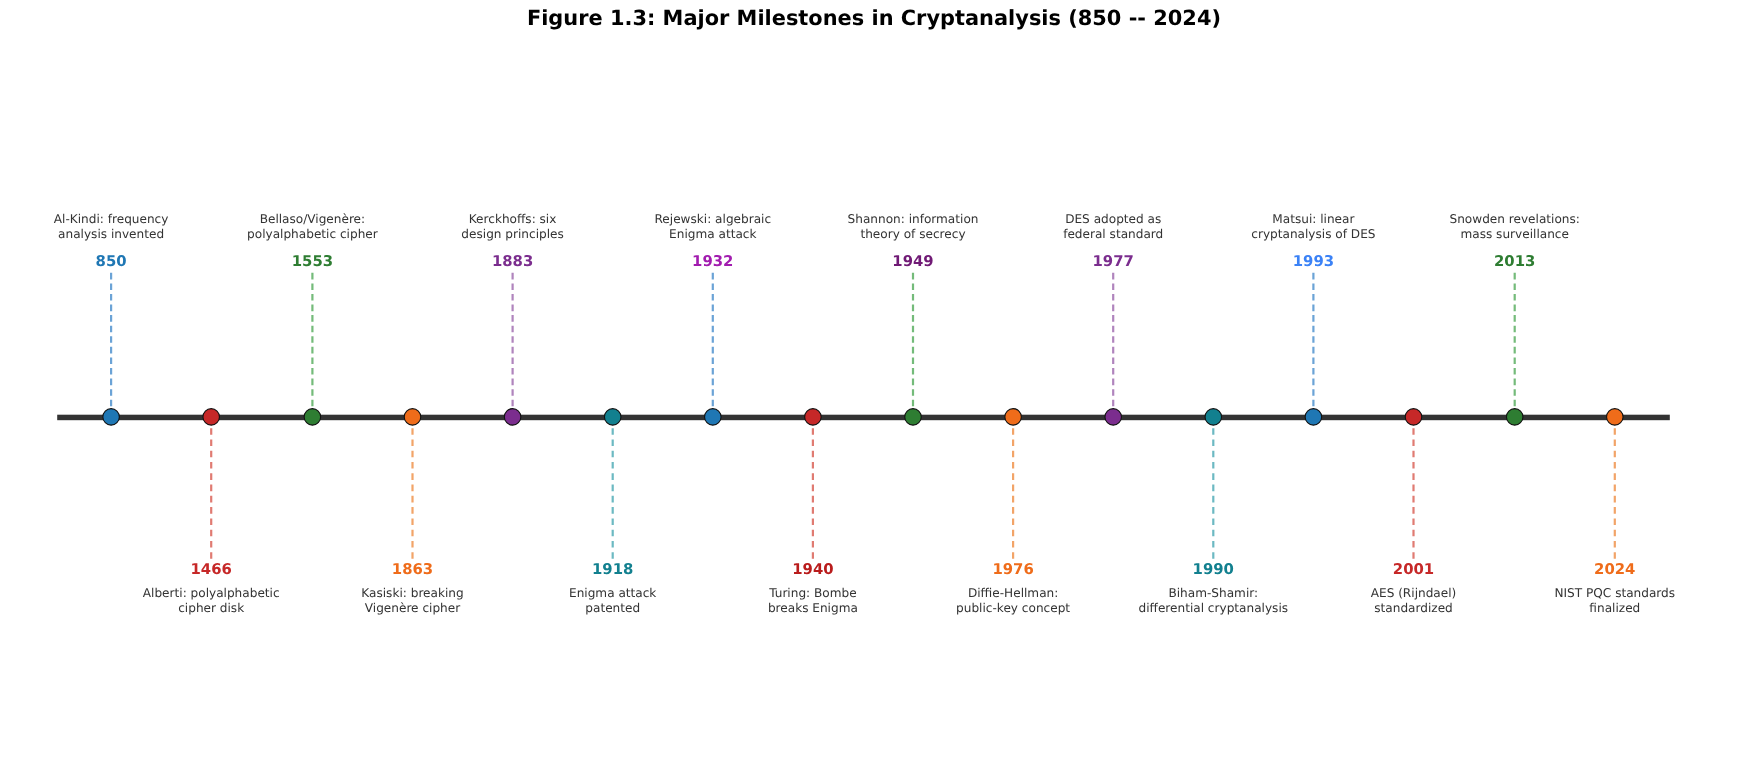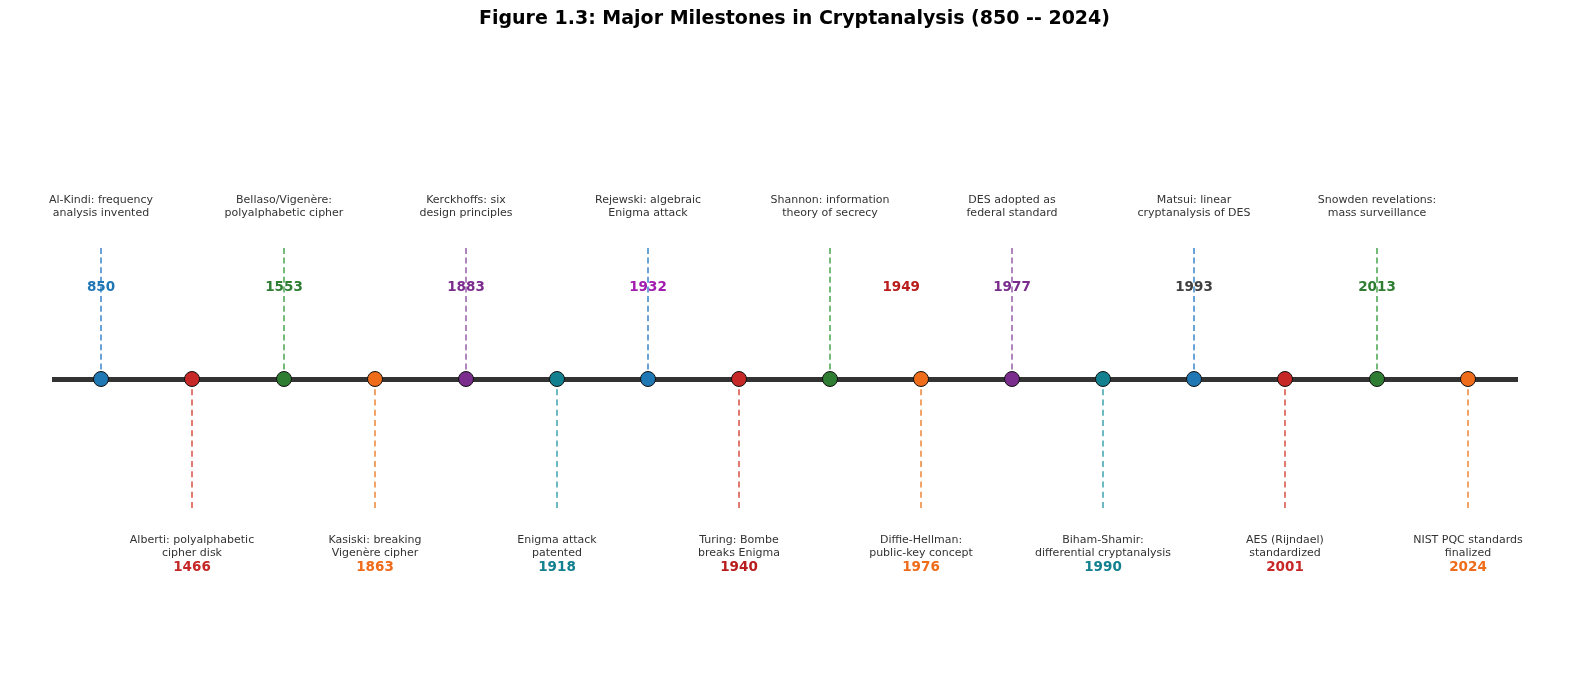--- a/index.html
+++ b/index.html
@@ -68,21 +68,20 @@
   .stem-down {
     top: 379px;
   }
   .year {
     position: absolute;
     left: -90px;
     width: 180px;
     text-align: center;
     font-size: 13.5px;
     font-weight: bold;
-    margin-top: 48px;
   }
   .year-up { top: 230px; }
   .year-down { top: 510px; }
   .desc {
     position: absolute;
     left: -105px;
     width: 210px;
     text-align: center;
     font-size: 11px;
     color: #333333;
@@ -170,21 +169,21 @@
         <div class="marker" style="background: rgb(198, 40, 40);"></div>
         <div class="year year-down" style="color: #b91c1c;">1940</div>
         <div class="desc desc-down">
           <span class="line">Turing: Bombe</span>
           <span class="line">breaks Enigma</span>
         </div>
       </div>
       <div class="milestone" style="left: 830px;">
         <div class="stem stem-up" style="border-left-color: rgb(116, 187, 122); height: 131px;"></div>
         <div class="marker" style="background: rgb(46, 125, 50);"></div>
-        <div class="year year-up" style="color: #b91c1c; text-align: right;">1949</div>
+        <div class="year year-up" style="color: #701a75;">1949</div>
         <div class="desc desc-up">
           <span class="line">Shannon: information</span>
           <span class="line">theory of secrecy</span>
         </div>
       </div>
       <div class="milestone" style="left: 921px;">
         <div class="stem stem-down" style="border-left-color: rgb(242, 164, 104); height: 129px;"></div>
         <div class="marker" style="background: rgb(239, 108, 26);"></div>
         <div class="year year-down" style="color: rgb(239, 108, 26);">1976</div>
         <div class="desc desc-down">
@@ -206,21 +205,21 @@
         <div class="marker" style="background: rgb(18, 128, 143);"></div>
         <div class="year year-down" style="color: rgb(18, 128, 143);">1990</div>
         <div class="desc desc-down">
           <span class="line">Biham-Shamir:</span>
           <span class="line">differential cryptanalysis</span>
         </div>
       </div>
       <div class="milestone" style="left: 1194px;">
         <div class="stem stem-up" style="border-left-color: rgb(107, 163, 214); height: 131px;"></div>
         <div class="marker" style="background: rgb(31, 119, 180);"></div>
-        <div class="year year-up" style="color: #404040;">1993</div>
+        <div class="year year-up" style="color: #3b82f6;">1993</div>
         <div class="desc desc-up">
           <span class="line">Matsui: linear</span>
           <span class="line">cryptanalysis of DES</span>
         </div>
       </div>
       <div class="milestone" style="left: 1285px;">
         <div class="stem stem-down" style="border-left-color: rgb(224, 123, 114); height: 129px;"></div>
         <div class="marker" style="background: rgb(198, 40, 40);"></div>
         <div class="year year-down" style="color: rgb(198, 40, 40);">2001</div>
         <div class="desc desc-down">

